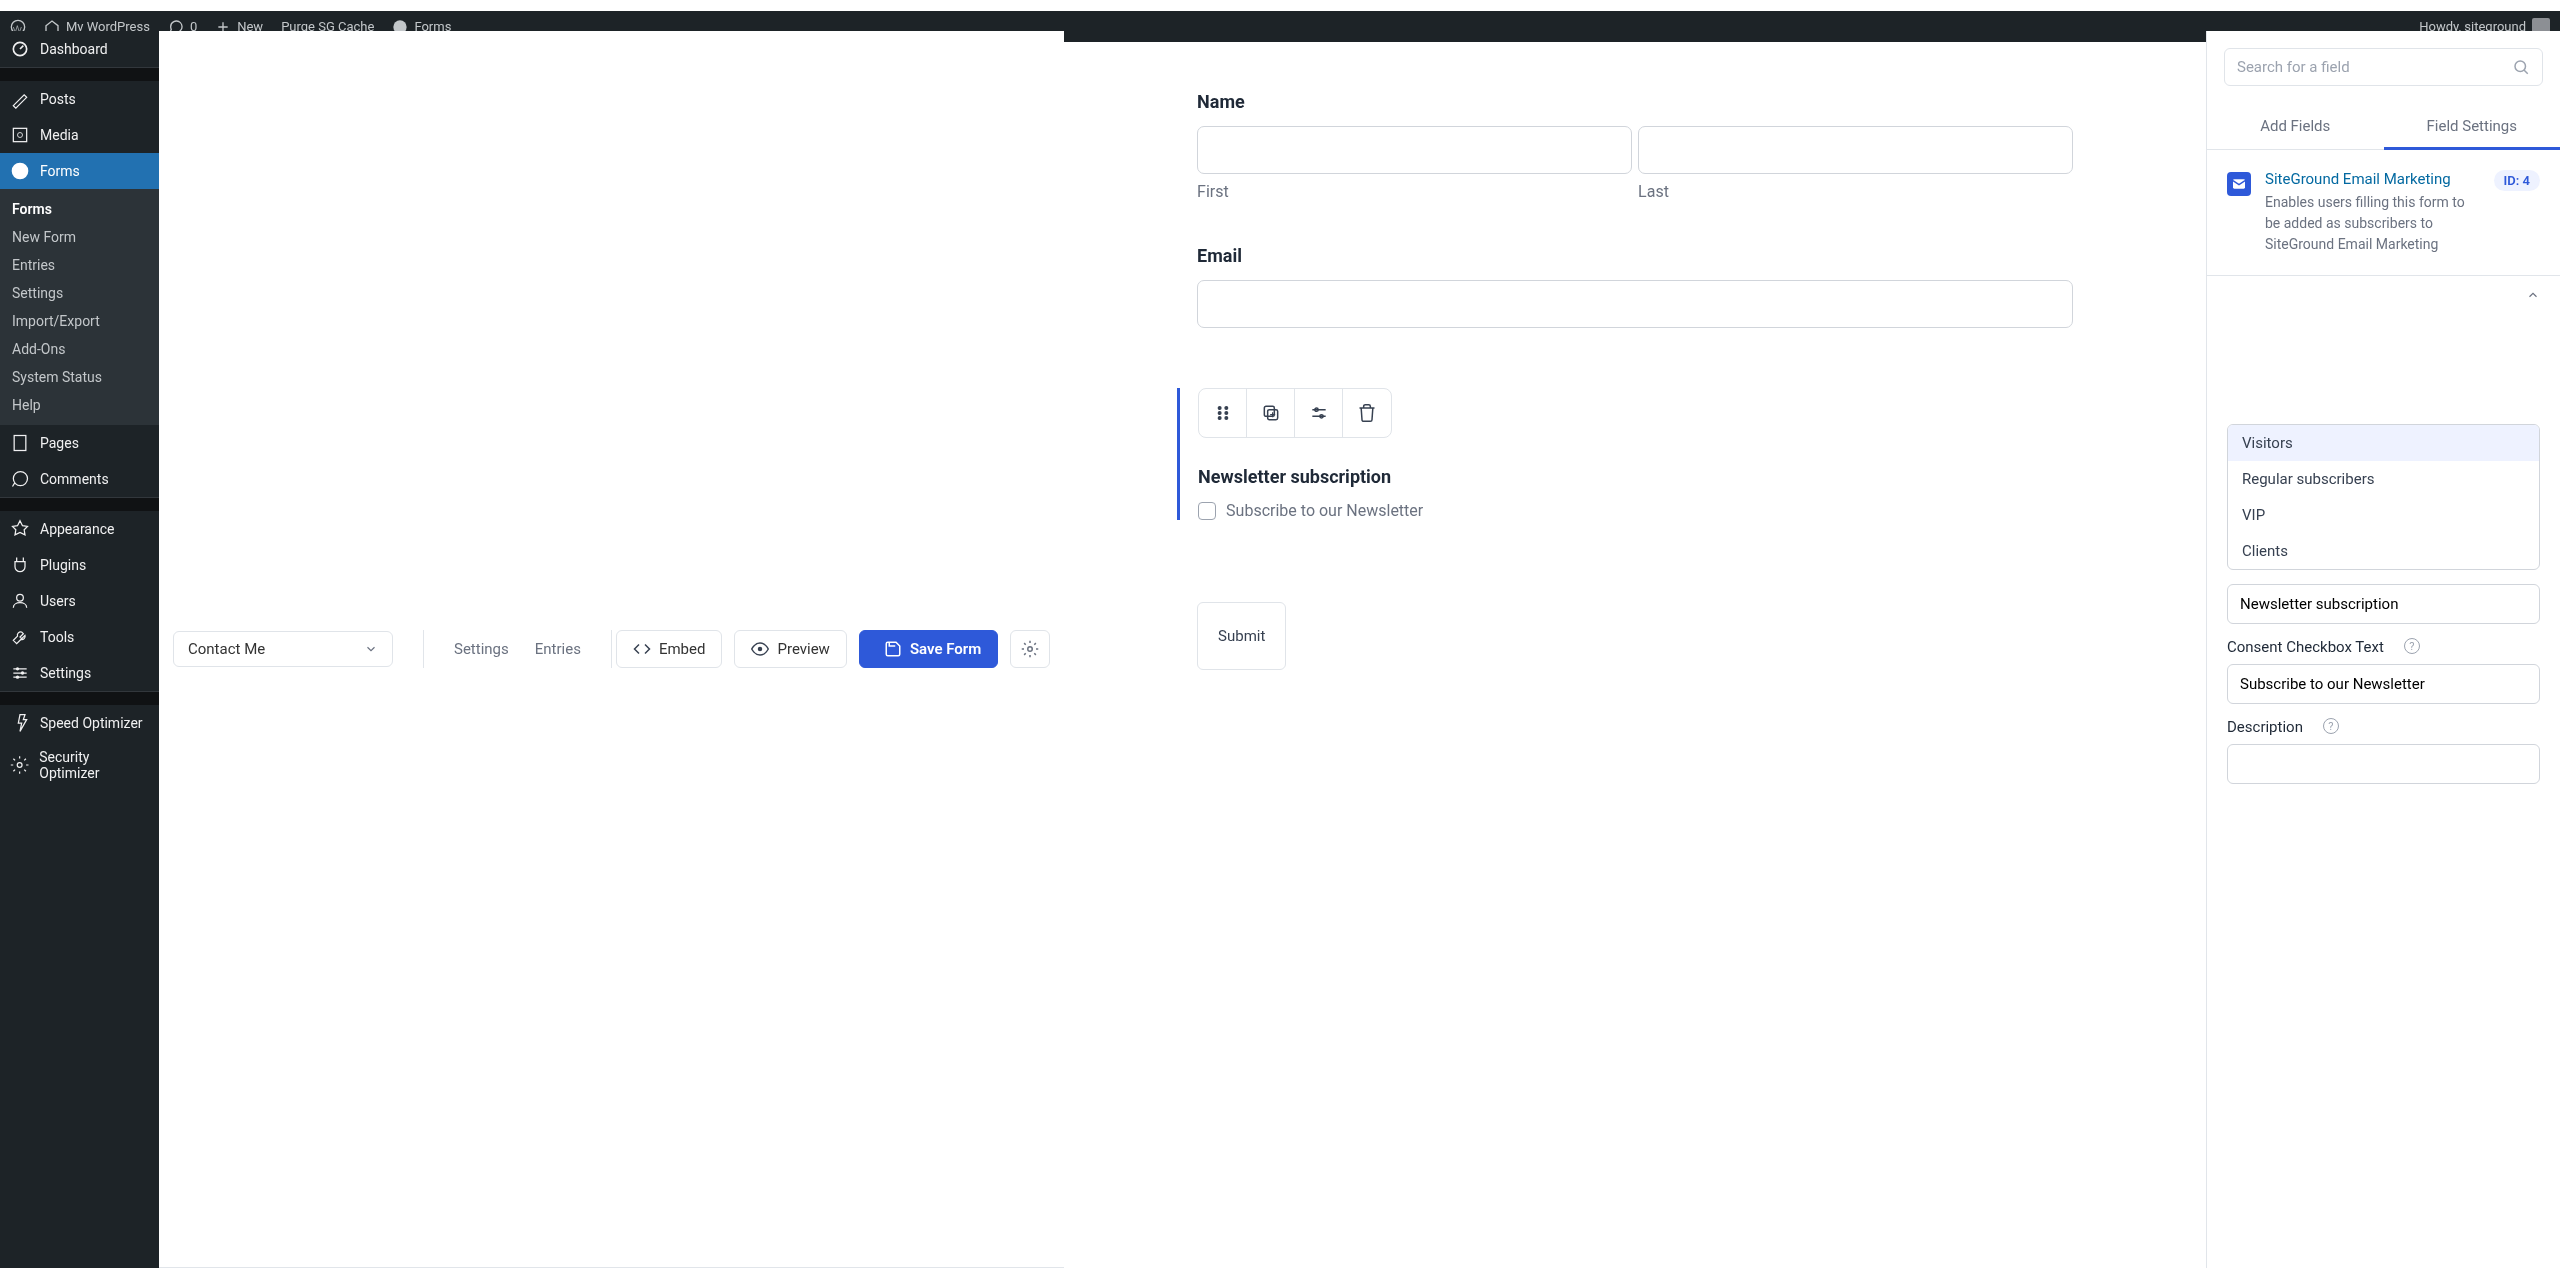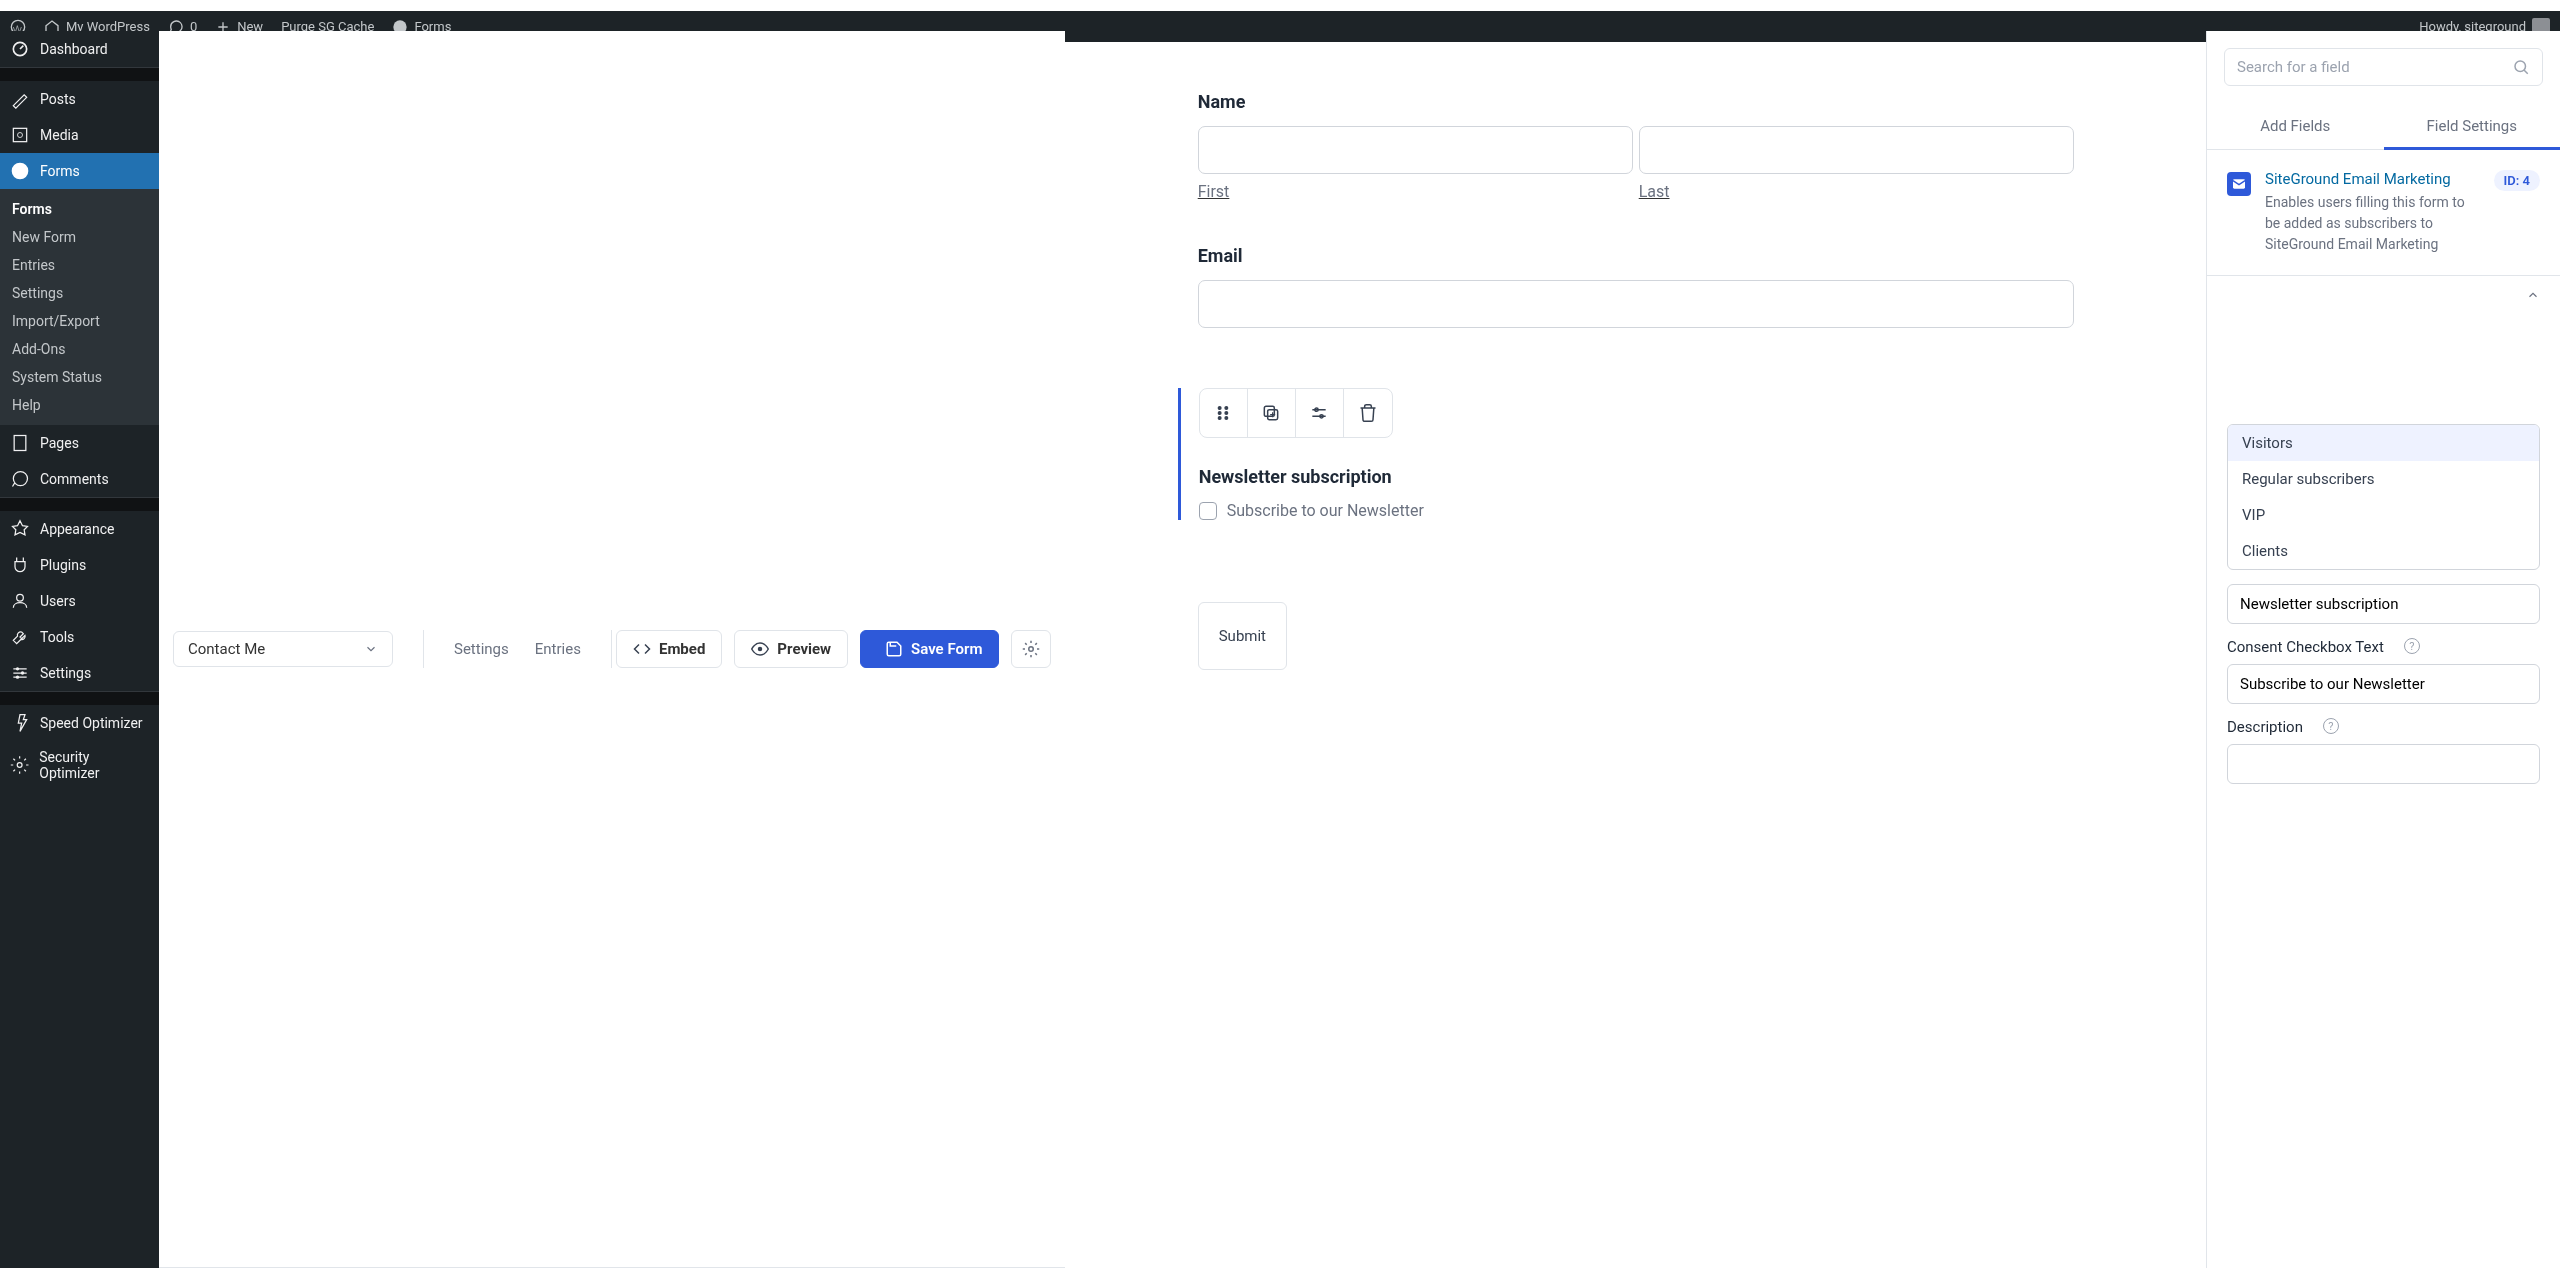--- a/index.html
+++ b/index.html
@@ -26,33 +26,33 @@
     
     
     .main { position: absolute; left: 159px; right: 0; top: 31px; bottom: 0; display: flex; flex-direction: row; }
     
     
     .toolbar { display: flex; align-items: center; justify-content: space-between; padding: 12px 14px; border-bottom: 1px solid #e1e5ea; background: #fff; }
     .toolbar-left { display: flex; align-items: center; gap: 26px; }
     .form-select { display: flex; align-items: center; justify-content: space-between; width: 220px; padding: 8px 14px; border: 1px solid #e0e4e9; border-radius: 6px; font-size: 15px; color: #333; cursor: pointer; }
     .toolbar-tab { color: #6b7280; font-size: 15px; cursor: pointer; padding: 4px 0; }
     .toolbar-right { display: flex; align-items: center; gap: 12px; }
-    .btn { display: flex; align-items: center; gap: 8px; padding: 9px 16px; border: 1px solid #e0e4e9; border-radius: 6px; font-size: 15px; color: #333; background: #fff; cursor: pointer; font-weight: 700; }
+    .btn { display: flex; align-items: center; gap: 8px; padding: 9px 16px; border: 1px solid #e0e4e9; border-radius: 6px; font-size: 15px; color: #333; background: #fff; cursor: pointer; font-weight: 400; }
     .btn svg { width: 18px; height: 18px; }
     .btn-primary { background: #2e59d9; color: #fff; border-color: #2e59d9; font-weight: 600; padding-left: 24px; }
     .btn-icon-only { padding: 9px 10px; }
     .toolbar-sep { width: 1px; height: 38px; background: #e1e5ea; margin: 0 4px; }
     
     
     .workspace { flex: 1; display: flex; overflow: hidden; }
     .canvas { flex: 1; overflow: auto; padding: 60px 0 40px; border-right: 1px solid #e1e5ea; }
     .form-wrap { width: 876px; margin: 0 auto; }
     .form-field { margin-bottom: 44px; }
     .field-label { font-size: 18px; font-weight: 700; color: #1f2937; margin-bottom: 14px; display: block; }
-    .name-row { display: flex; gap: 6px; text-decoration: underline; }
+    .name-row { display: flex; gap: 6px; }
     .name-col { flex: 1; }
     .input { width: 100%; height: 48px; border: 1px solid #d1d5db; border-radius: 7px; padding: 0 12px; font-size: 15px; }
     .sub-label { font-size: 16px; color: #6b7280; margin-top: 8px; display: block; }
     
     .selected-field { position: relative; border-left: 3px solid #2e59d9; padding-left: 18px; margin: 60px 0 40px -20px; }
     .field-actions { display: inline-flex; border: 1px solid #e0e4e9; border-radius: 8px; overflow: hidden; margin-bottom: 28px; }
     .field-action { width: 48px; height: 48px; display: flex; align-items: center; justify-content: center; cursor: pointer; border-right: 1px solid #e0e4e9; }
     .field-action:last-child { border-right: none; }
     .field-action svg { width: 20px; height: 20px; stroke: #374151; fill: none; stroke-width: 1.8; }
     .checkbox-row { display: flex; align-items: center; gap: 10px; font-size: 16px; color: #6b7280; }

